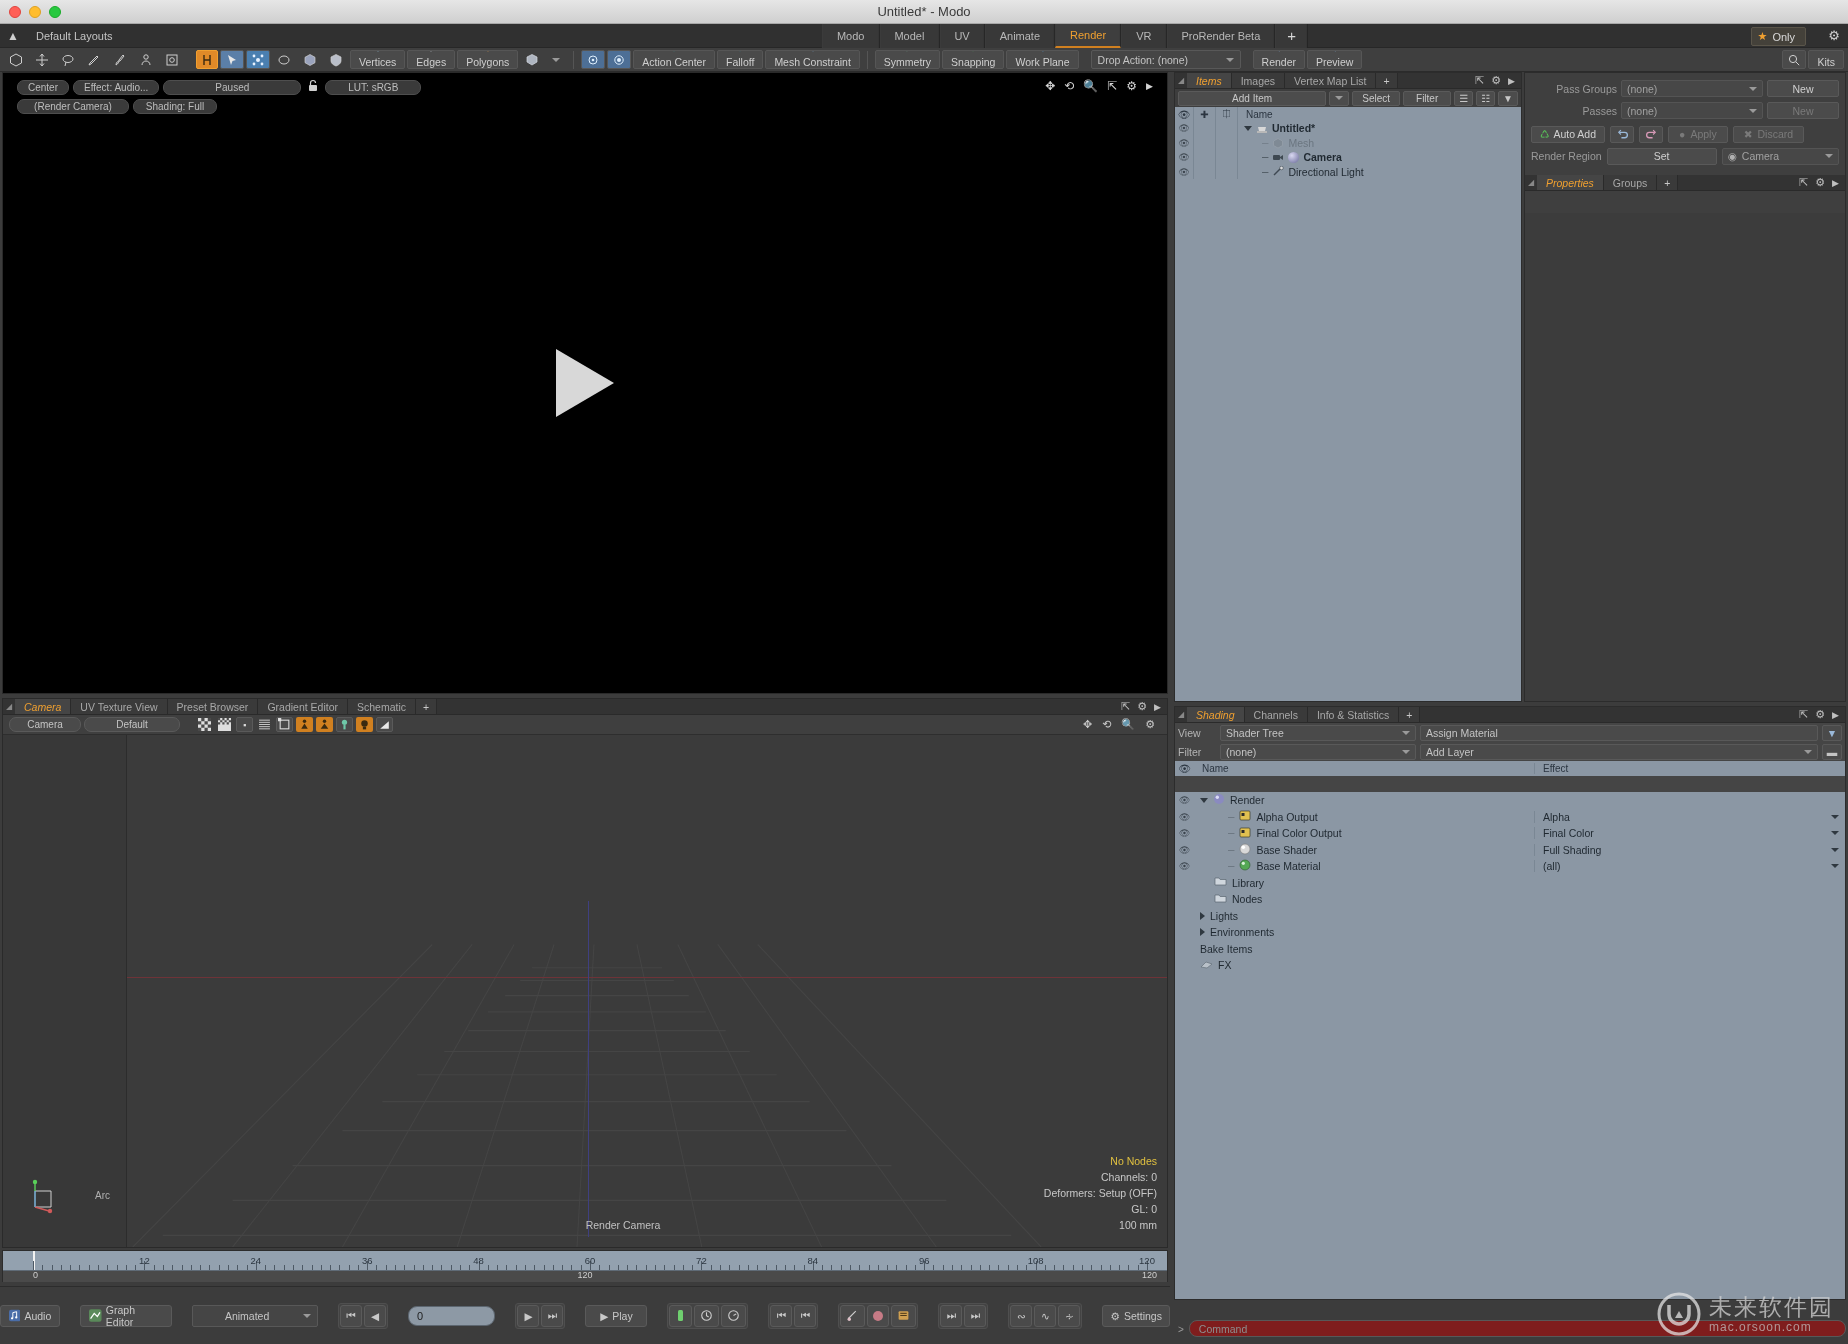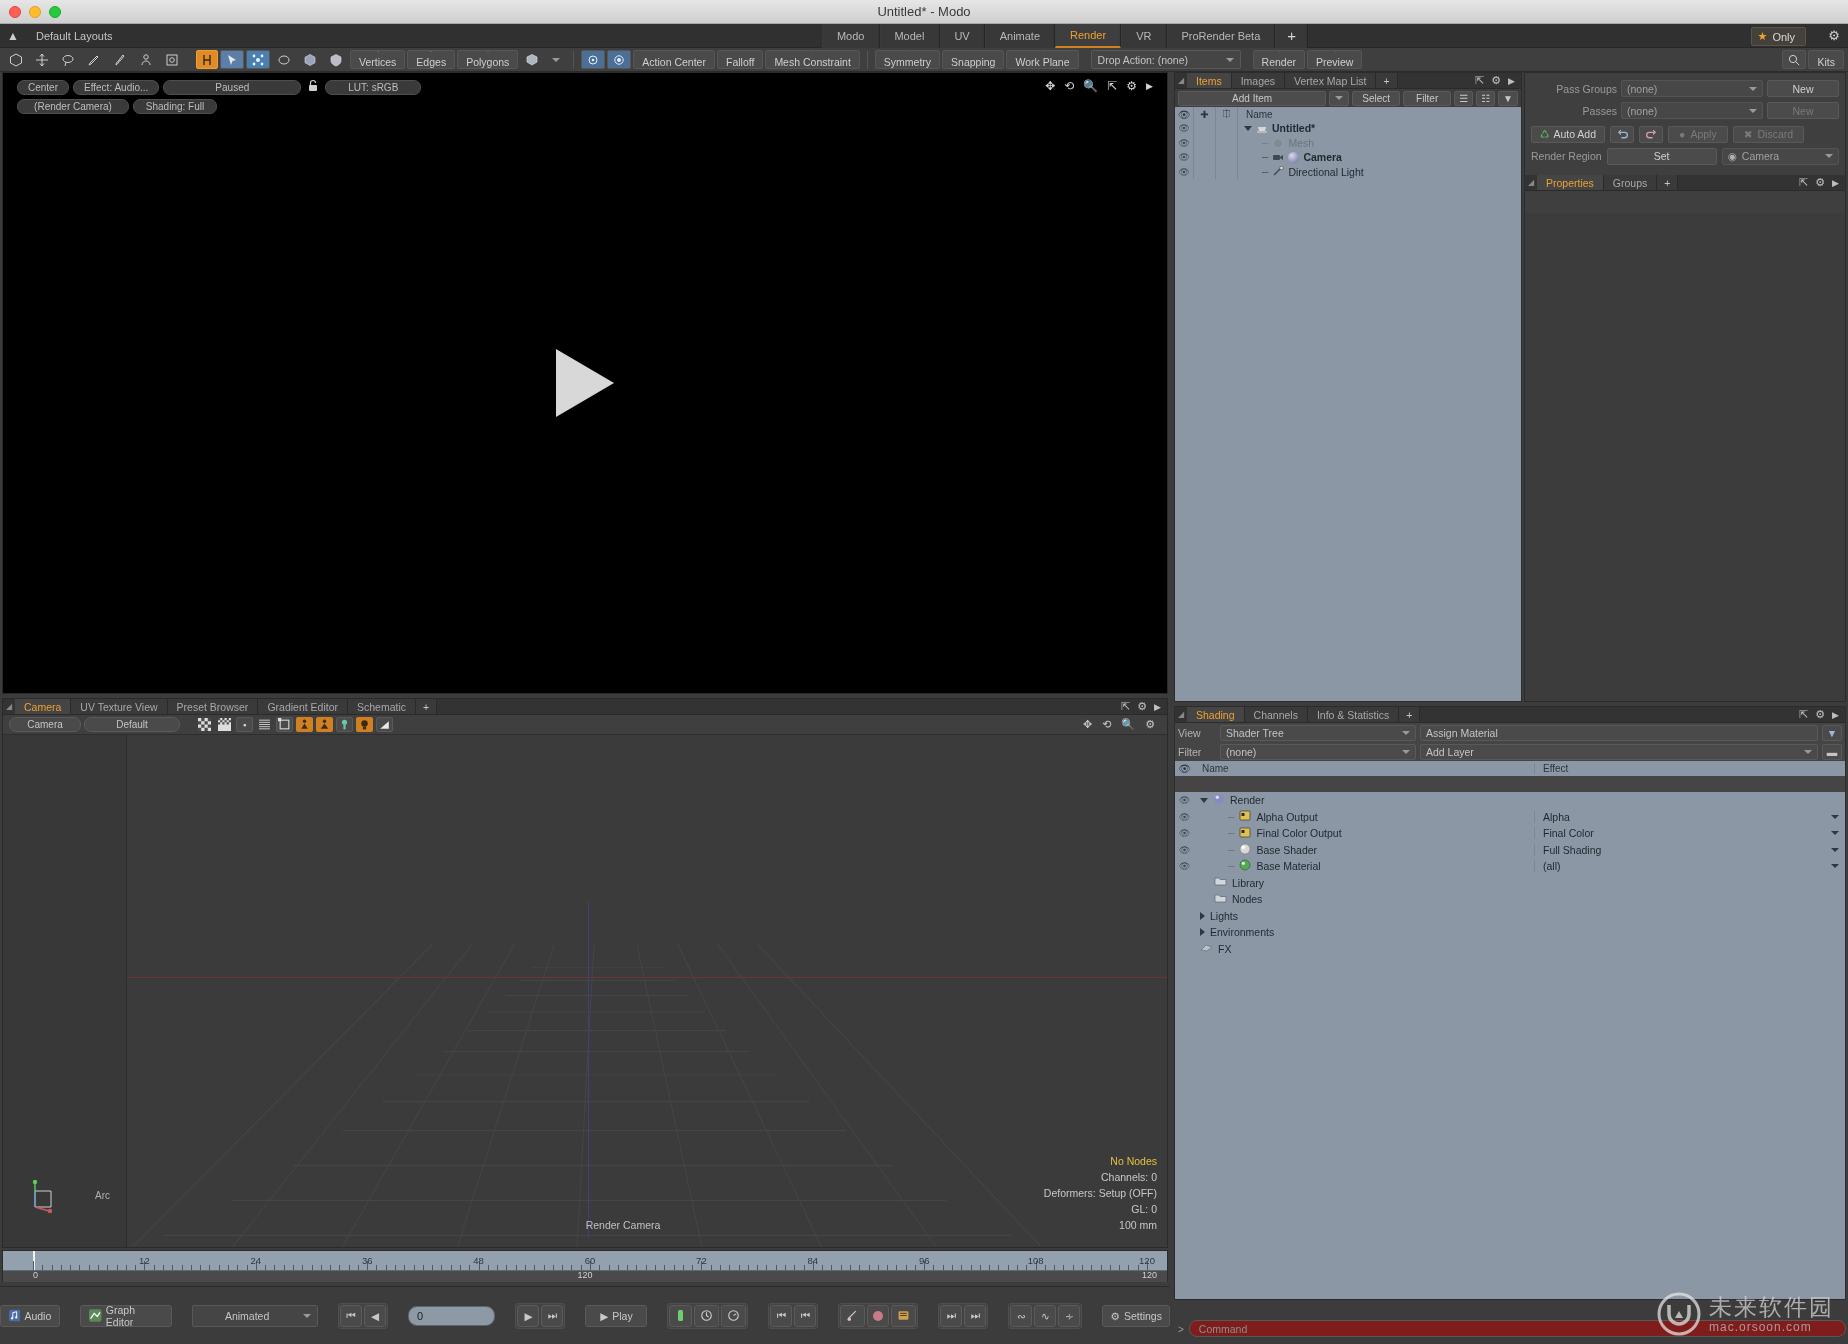--- a/index.html
+++ b/index.html
@@ -109,21 +109,21 @@
     border-bottom: 34px solid transparent; border-left: 58px solid #d8d8d8;
   }
 
   
   .cam-panel { position: absolute; left: 2px; top: 626px; right: 2px; bottom: 96px;
                background: #3a3a3a; border: 1px solid #2a2a2a; }
   .panel-tabs { height: 16px; background: #333; display: flex; align-items: stretch;
                 border-bottom: 1px solid #2a2a2a; position: relative; }
   .ptab { padding: 0 9px; display: flex; align-items: center; font-size: 10.5px;
           color: #a8a8a8; border-right: 1px solid #2a2a2a; background: #3a3a3a; }
-  .ptab.active { color: #f0a030; background: #454545; }
+  .ptab.active { color: #f0a030; background: #454545; font-style: italic; }
   .ptab.plus { color: #c8c8c8; padding: 0 7px; }
   .ptab-corner { width: 12px; background: #333; display:flex; align-items:center;
                  justify-content:center; color:#888; font-size:8px; }
   .ptab-right { margin-left: auto; display: flex; gap: 7px; align-items: center;
                 padding-right: 6px; color: #c0c0c0; font-size: 11px; }
 
   .cam-toolbar { height: 20px; background: #3f3f3f; display: flex; align-items: center;
                  gap: 3px; padding: 0 6px; border-bottom: 1px solid #2e2e2e; }
   .cam-dd { height: 15px; min-width: 72px; background: #4a4a4a; border: 1px solid #5a5a5a;
             border-radius: 7px; display: flex; align-items: center; justify-content: center;
@@ -1204,20 +1204,27 @@
               <div class="eye"></div>
               <div class="nmcell" style="padding-left: 6px;">
                 <span class="tri-r"></span>
                 <span>Environments</span>
               </div>
               <div class="effcell"></div>
             </div>
             <div class="srow">
               <div class="eye"></div>
               <div class="nmcell" style="padding-left: 6px;">
+                <span>Bake Items</span>
+              </div>
+              <div class="effcell"></div>
+            </div>
+            <div class="srow">
+              <div class="eye"></div>
+              <div class="nmcell" style="padding-left: 6px;">
                 <span><svg width="13" height="11" viewBox="0 0 13 11">
                     <path d="M1 8 6 3l6 2-5 4z" fill="#b8c0c8" stroke="#5a6670" stroke-width=".6"></path>
                   </svg></span>
                 <span>FX</span>
               </div>
               <div class="effcell"></div>
             </div>
           </div>
       </div>
 

